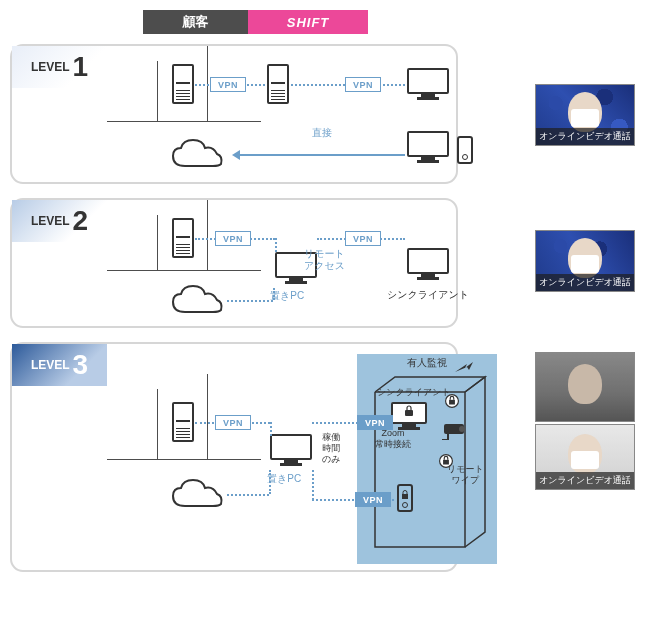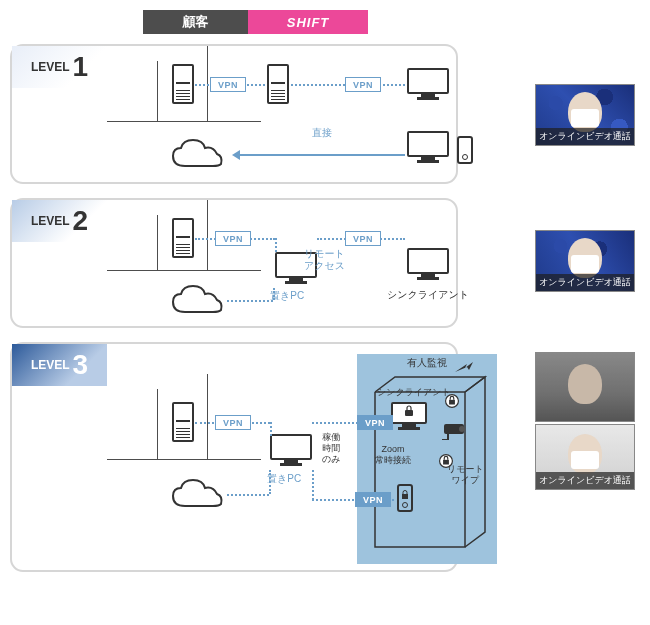--- a/index.html
+++ b/index.html
@@ -247,21 +247,21 @@
       </svg>
 
     <div class="cam" style="left:335px;top:78px;">
       <svg viewBox="0 0 30 18">
           <rect x="2" y="2" width="20" height="10" rx="2" fill="#333"></rect>
           <circle cx="20" cy="7" r="3" fill="#555"></circle>
           <path d="M6 12 L6 18 L0 18" stroke="#333" stroke-width="2" fill="none"></path>
         </svg>
     </div>
 
-    <div class="lbl" style="left:268px;top:100px;white-space:pre;line-height:1.2;font-size:9px;">Zoom
+    <div class="lbl" style="left:268px;top:84px;white-space:pre;line-height:1.2;font-size:9px;">Zoom
 常時接続</div>
 
     <svg style="position:absolute;left:332px;top:110px;width:14px;height:14px;" viewBox="0 0 12 12">
         <circle cx="6" cy="6" r="5.5" fill="#fff" stroke="#333"></circle>
         <rect x="3.5" y="5" width="5" height="4" fill="#333"></rect>
         <path d="M4.5 5 V3.5 a1.5 1.5 0 0 1 3 0 V5" fill="none" stroke="#333"></path>
       </svg>
     <div class="lbl" style="left:340px;top:120px;white-space:pre;line-height:1.2;font-size:9px;">リモート
 ワイプ</div>
 

